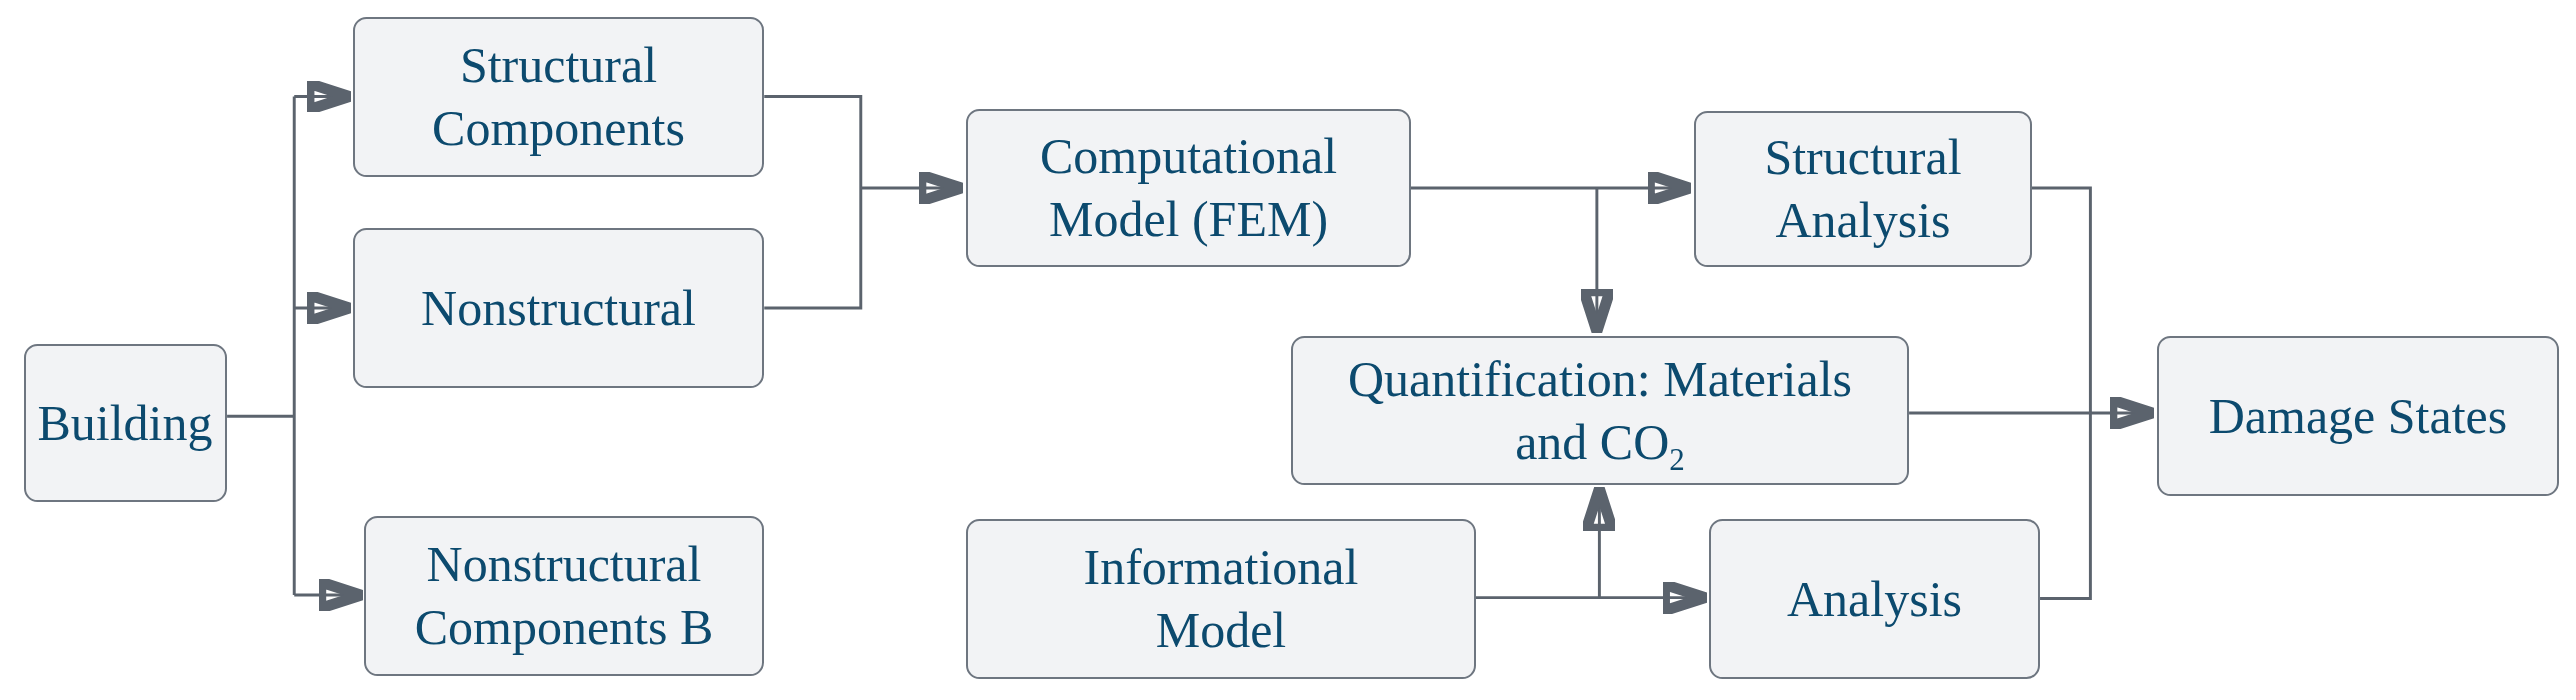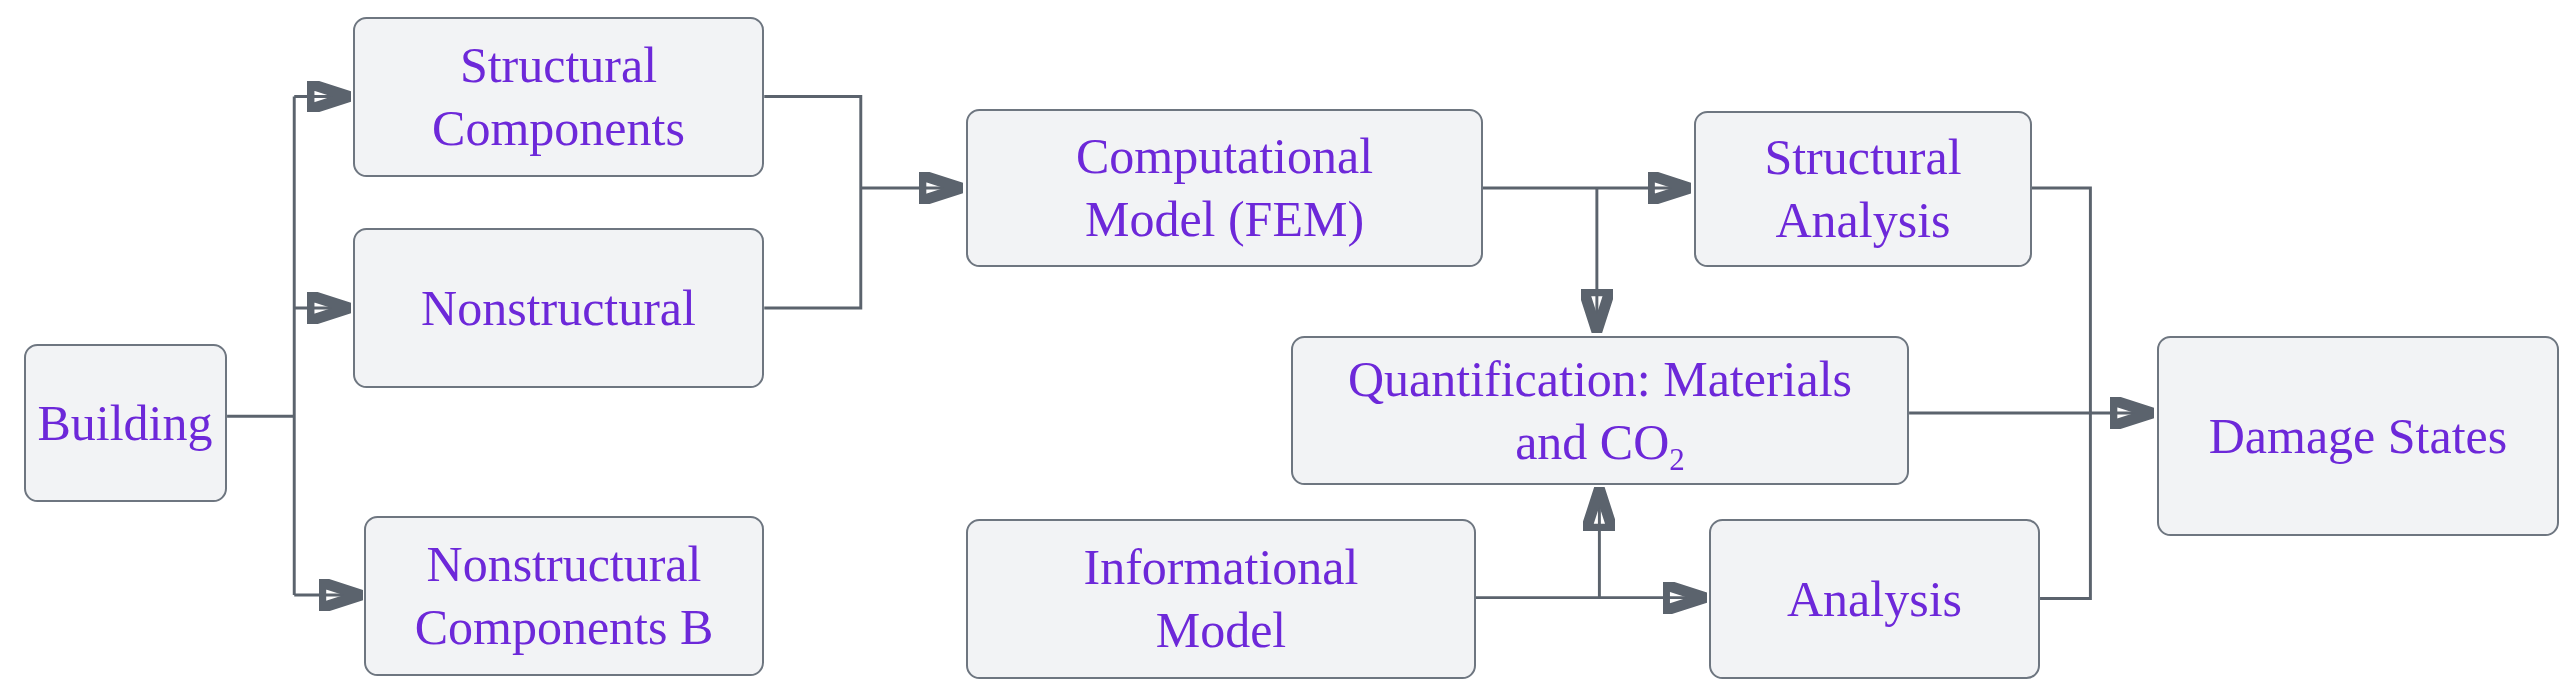--- a/index.html
+++ b/index.html
@@ -25,37 +25,37 @@
     position: absolute;
     box-sizing: border-box;
     background: #f2f3f5;
     border: 2.5px solid #6e7680;
     border-radius: 13.4px;
     display: flex;
     flex-direction: column;
     align-items: center;
     justify-content: center;
     text-align: center;
-    color: #6d28d9;
+    color: #0c4a6e;
     font-size: 50px;
     line-height: 1.26;
   }
   .node .ln { display: block; white-space: nowrap; }
   .node sub { font-size: 0.62em; line-height: 0; }
 
   #n-building        { left: 23.5px;   top: 338px; width: 203px; height: 158px; margin-top: 6px; }
   #n-structural      { left: 353px;  top: 17px;  width: 411px; height: 160px; }
   #n-nonstruct-a     { left: 353px;  top: 228px; width: 411px; height: 160px; }
   #n-nonstruct-b     { left: 364px;  top: 516px; width: 400px; height: 160px; }
-  #n-comp-model      { left: 966px; top: 109px; width: 517px; height: 158px; }
+  #n-comp-model      { left: 966px; top: 109px; width: 445px; height: 158px; }
   #n-info-model      { left: 966px; top: 519px; width: 510px; height: 160px; }
   #n-quant           { left: 1291px; top: 336px; width: 618px; height: 149px; }
   #n-struct-analysis { left: 1694px; top: 111px; width: 338px; height: 156px; }
   #n-frag-analysis   { left: 1709px; top: 519px; width: 331px; height: 160px; }
-  #n-damage          { left: 2157px; top: 336px; width: 402px; height: 200px; }
+  #n-damage          { left: 2157px; top: 336px; width: 402px; height: 160px; }
 </style>
 </head>
 <body>
 
 <div class="stage">
 
   <svg class="wires" viewBox="0 0 3068 834" xmlns="http://www.w3.org/2000/svg" aria-hidden="true">
     <defs>
       <marker id="arw" viewBox="0 0 14 10" refX="13" refY="5" markerWidth="52" markerHeight="38" markerUnits="userSpaceOnUse" orient="auto">
         <path d="M0.5,0.8 L13.5,5 L0.5,9.2 Z" fill="#2d3744" stroke="none"></path>

